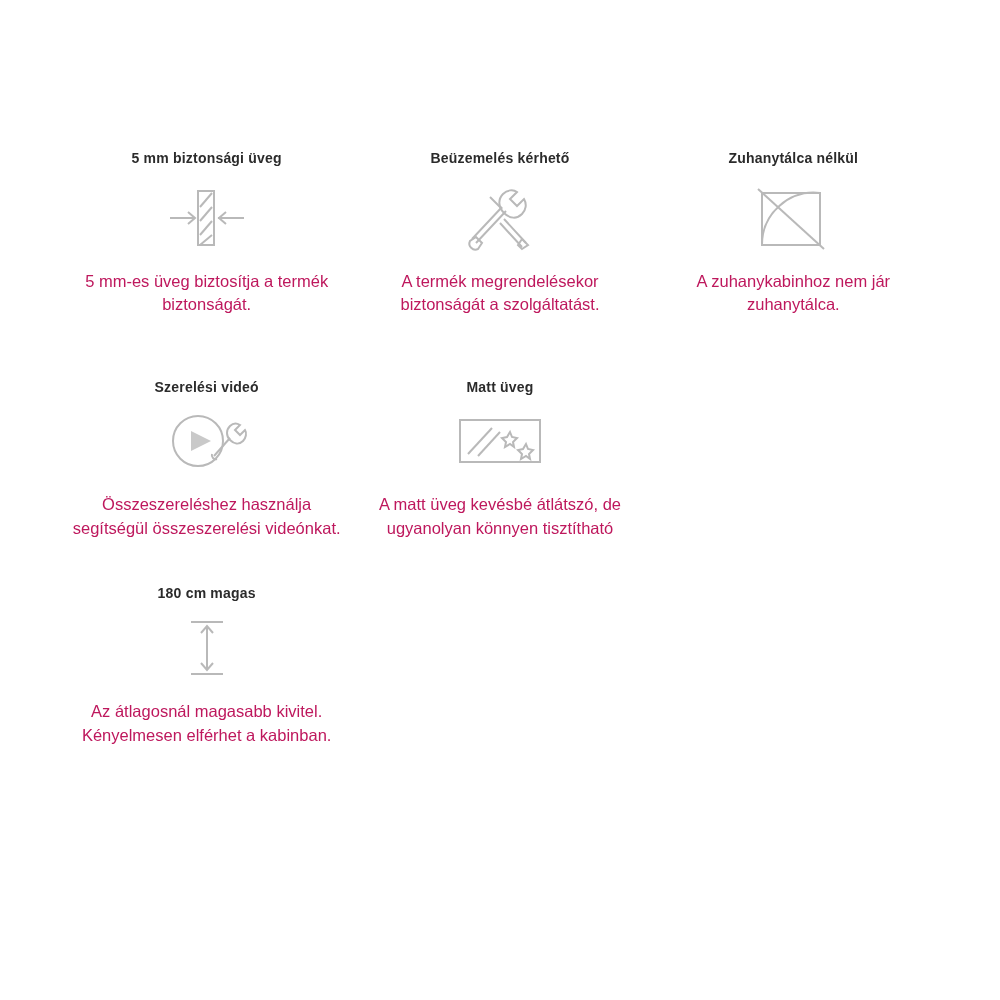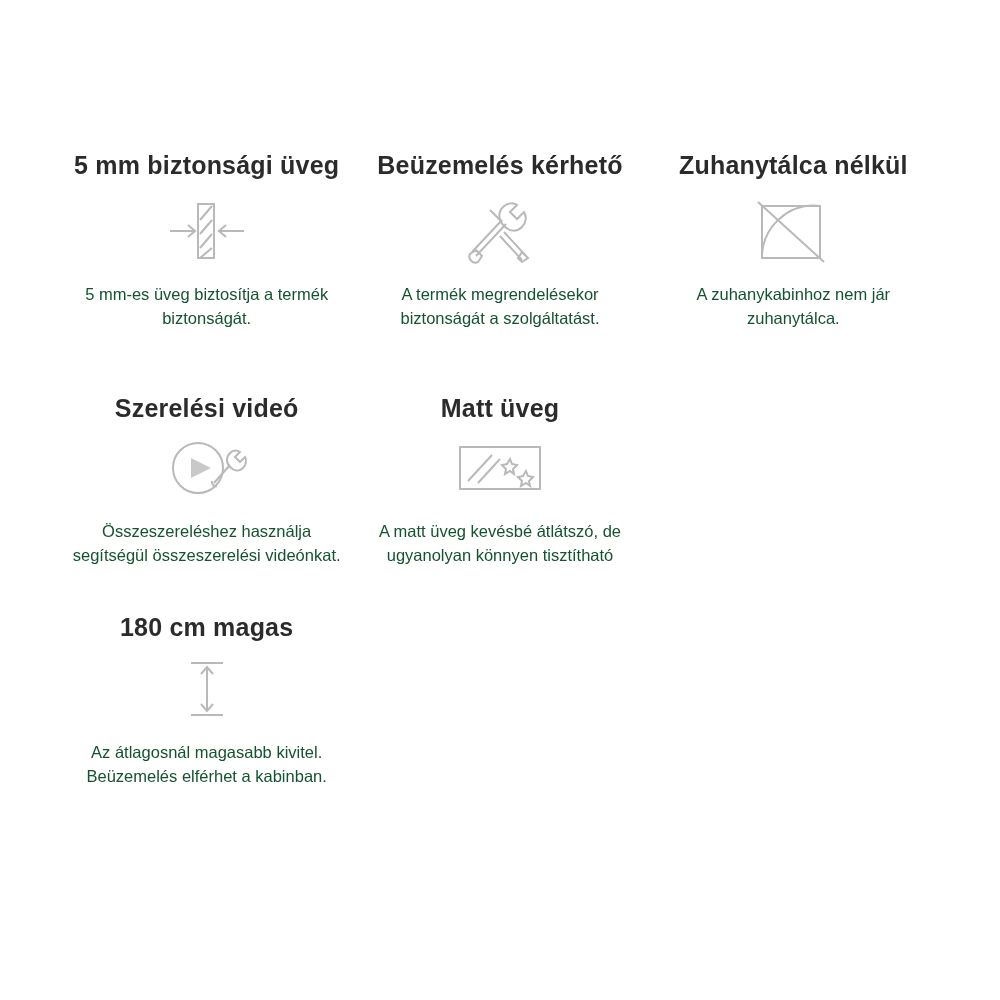--- a/index.html
+++ b/index.html
@@ -27,37 +27,37 @@
     row-gap: 8px;
   }
   .feature {
     display: flex;
     flex-direction: column;
     align-items: center;
     text-align: center;
     padding: 0 10px;
   }
   .feature-title {
-    font-size: 25px;
+    font-size: 14px;
     font-weight: bold;
     color: #2b2b2b;
     line-height: 1.25;
     margin-bottom: 14px;
     letter-spacing: 0.2px;
   }
   .feature-icon {
     height: 72px;
     display: flex;
     align-items: center;
     justify-content: center;
     margin-bottom: 16px;
   }
   .feature-desc {
     font-size: 16.5px;
-    color: #14532d;
+    color: #be185d;
     line-height: 1.45;
   }
   .row-2 .feature-title { margin-bottom: 8px; }
   .row-3 .feature-title { margin-bottom: 10px; }
 
   .r1 { margin-bottom: 62px; }
   .r2 { margin-bottom: 44px; }
 
   .grid-2of3 {
     display: grid;
@@ -173,20 +173,20 @@
         <svg width="60" height="64" viewBox="0 0 60 64">
           <g class="ic">
             <line x1="14" y1="6" x2="46" y2="6"></line>
             <line x1="14" y1="58" x2="46" y2="58"></line>
             <line x1="30" y1="10" x2="30" y2="54"></line>
             <polyline points="24,17 30,10 36,17"></polyline>
             <polyline points="24,47 30,54 36,47"></polyline>
           </g>
         </svg>
       </div>
-      <div class="feature-desc">Az átlagosnál magasabb kivitel. Beüzemelés elférhet a kabinban.</div>
+      <div class="feature-desc">Az átlagosnál magasabb kivitel. Kényelmesen elférhet a kabinban.</div>
     </div>
 
     <div></div>
 
   </div>
 
 </div>
 
 </body></html>

